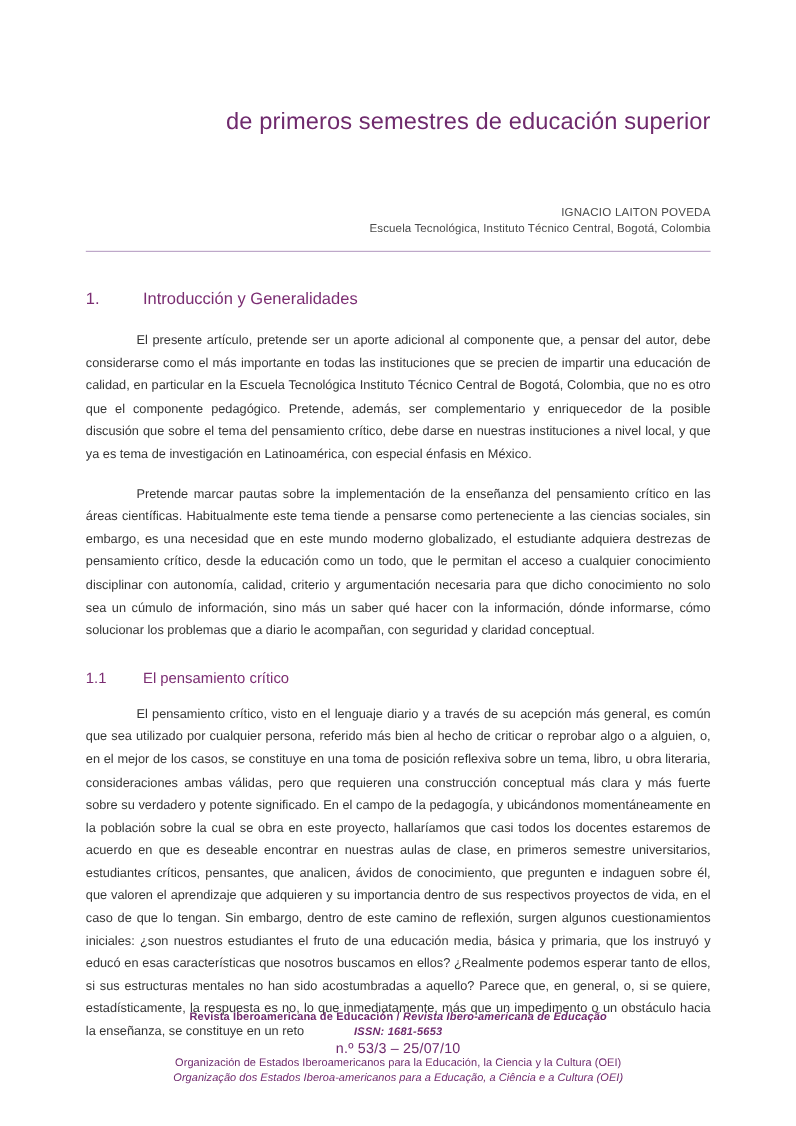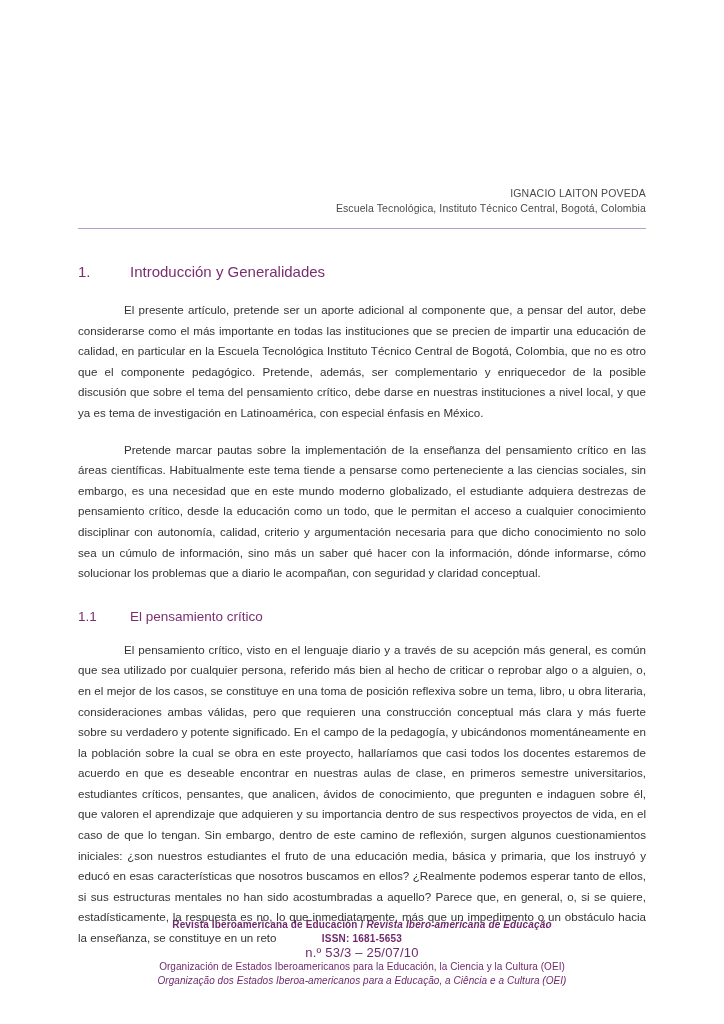--- a/index.html
+++ b/index.html
@@ -132,20 +132,21 @@
     letter-spacing: 0.15px;
     margin-top: 18px;
   }
   .f-journal .pt {
     font-style: italic;
   }
   .f-issn {
     font-size: 10px;
     font-weight: bold;
     letter-spacing: 0.2px;
+    font-style: italic;
   }
   .f-issue {
     font-size: 13px;
     letter-spacing: 0.2px;
   }
   .f-org-es {
     font-size: 10px;
     letter-spacing: 0.05px;
   }
   .f-org-pt {
@@ -224,20 +225,21 @@
     white-space: nowrap;
   }
 </style>
 </head>
 <body>
 
 <div class="page">
 
   <div class="title-block">
     <div class="doc-title">
+      <div>de primeros semestres de educación superior</div>
     </div>
   </div>
 
   <div class="author-block">
     <div class="author-name">IGNACIO LAITON POVEDA</div>
     <div class="author-affil">Escuela Tecnológica, Instituto Técnico Central, Bogotá, Colombia</div>
   </div>
 
   <div class="head-rule"></div>
 

